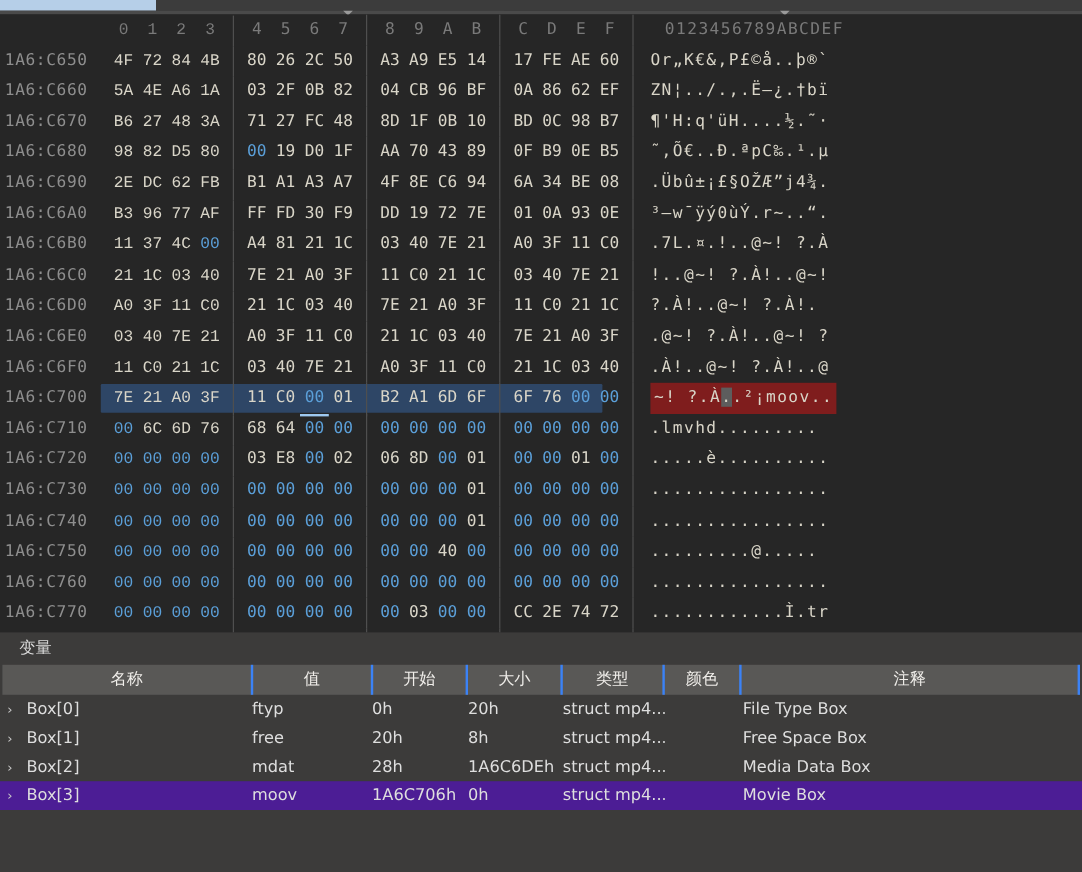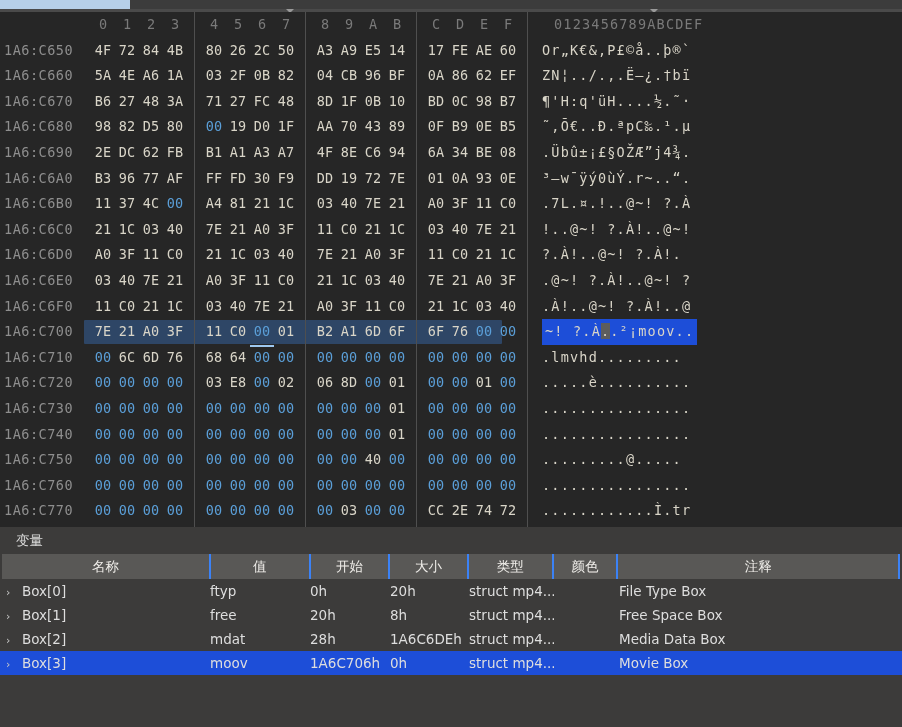--- a/index.html
+++ b/index.html
@@ -51,21 +51,21 @@
     display: inline-block; width: 84px; padding-left: 4px;
     color: #8e8e8e; letter-spacing: .5px;
   }
   .hdr .addr { color: transparent; }
   .bytes { display: inline-block; }
   .grp {
     display: inline-block;
     padding: 0 7px;
     border-right: 1px solid #4f4f4f;
   }
-  .grp.g0 { border-left: none; }
+  .grp.g0 { border-left: none; font-family: Liberation Mono, monospace; }
   .b {
     display: inline-block; width: 24px; text-align: center;
     color: #d9d5c8;
   }
   .b.zero { color: #5b9fd8; }
   .b.cursor { border-bottom: 2px solid #9ec8ef; }
   .ascii {
     display: inline-block; margin-left: 14px;
     color: #d9d5c8; letter-spacing: 1.2px;
   }
@@ -73,21 +73,21 @@
   
   .hdr .b, .hdr .asciihdr { color: #7a7a7a; }
   .hdr .grp { border-right: 1px solid #4f4f4f; }
   .asciihdr { display:inline-block; margin-left: 26px; color:#7a7a7a; letter-spacing:1.2px; }
   
   .hexrow.sel .selbg {
     position: absolute; left: 84px; top: 1px; height: 24px;
     background: #2e4666; border-radius: 1px;
   }
   .hexrow.sel .bytes, .hexrow.sel .ascii { position: relative; }
-  .hexrow.sel .ascii { background: #1d4ed8; padding: 0 3px; }
+  .hexrow.sel .ascii { background: #7f1d1d; padding: 0 3px; }
 
   
   #varpanel {
     position: absolute; left: 0; top: 527px; width: 902px; height: 200px;
     background: #3c3b3a;
   }
   #vartitle {
     height: 27px; line-height: 27px; padding-left: 16px;
     color: #dcdcdc; font-size: 13.5px;
   }
@@ -95,21 +95,21 @@
   #varhead {
     display: flex; height: 25px; align-items: center;
     background: #595856; margin: 0 2px;
   }
   #varhead .hc {
     text-align: center; color: #f0eeea; font-size: 13.5px;
     border-right: 2px solid #3b82f6; height: 25px; line-height: 25px;
   }
   .vrow { display: flex; height: 24px; align-items: center; color:#dedede;
           font-size: 13.5px; font-family: "DejaVu Sans", sans-serif; }
-  .vrow.selected { background: #1d4ed8; }
+  .vrow.selected { background: #4c1d95; }
   .vcell { height: 24px; line-height: 24px; overflow: hidden; white-space: nowrap; }
   .c-name  { width: 210px; padding-left: 6px; }
   .c-value { width: 100px; }
   .c-start { width: 80px; }
   .c-size  { width: 79px; }
   .c-type  { width: 85px; }
   .c-color { width: 65px; }
   .c-comment { width: 200px; }
   .twisty { display:inline-block; width: 16px; color:#c8c8c8; font-size: 11px; }
 </style>

